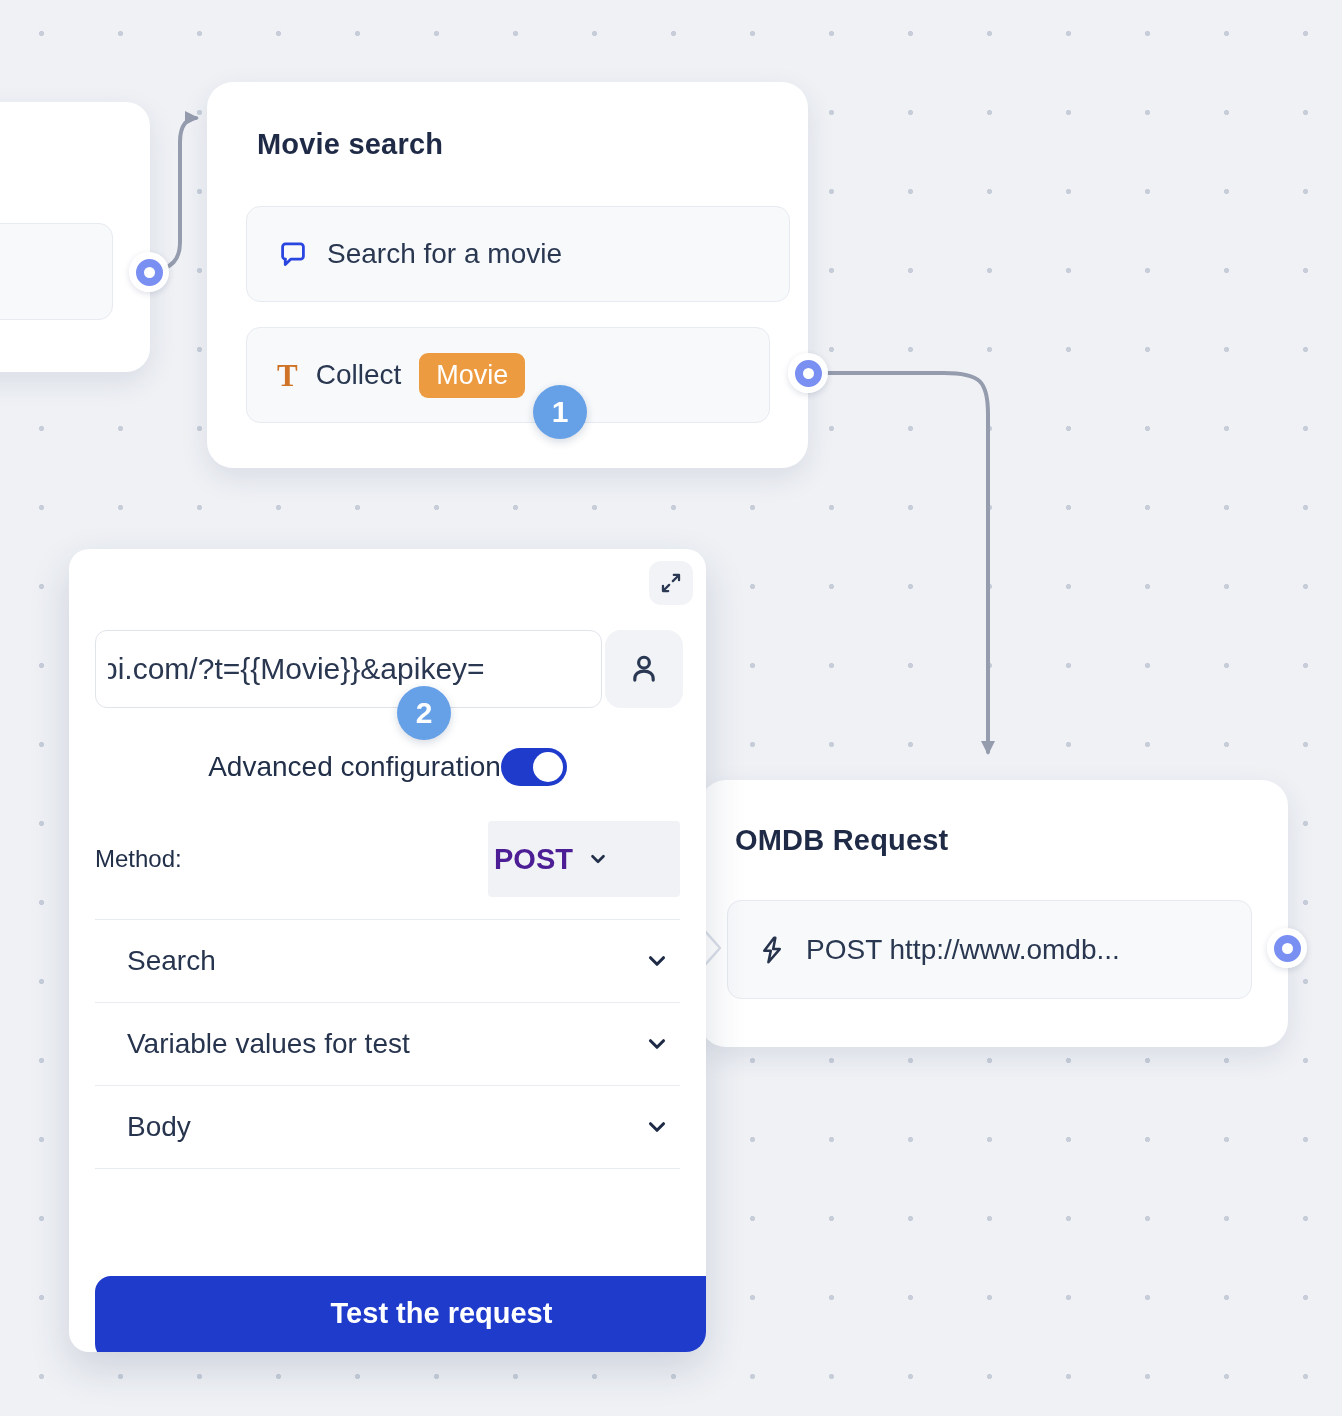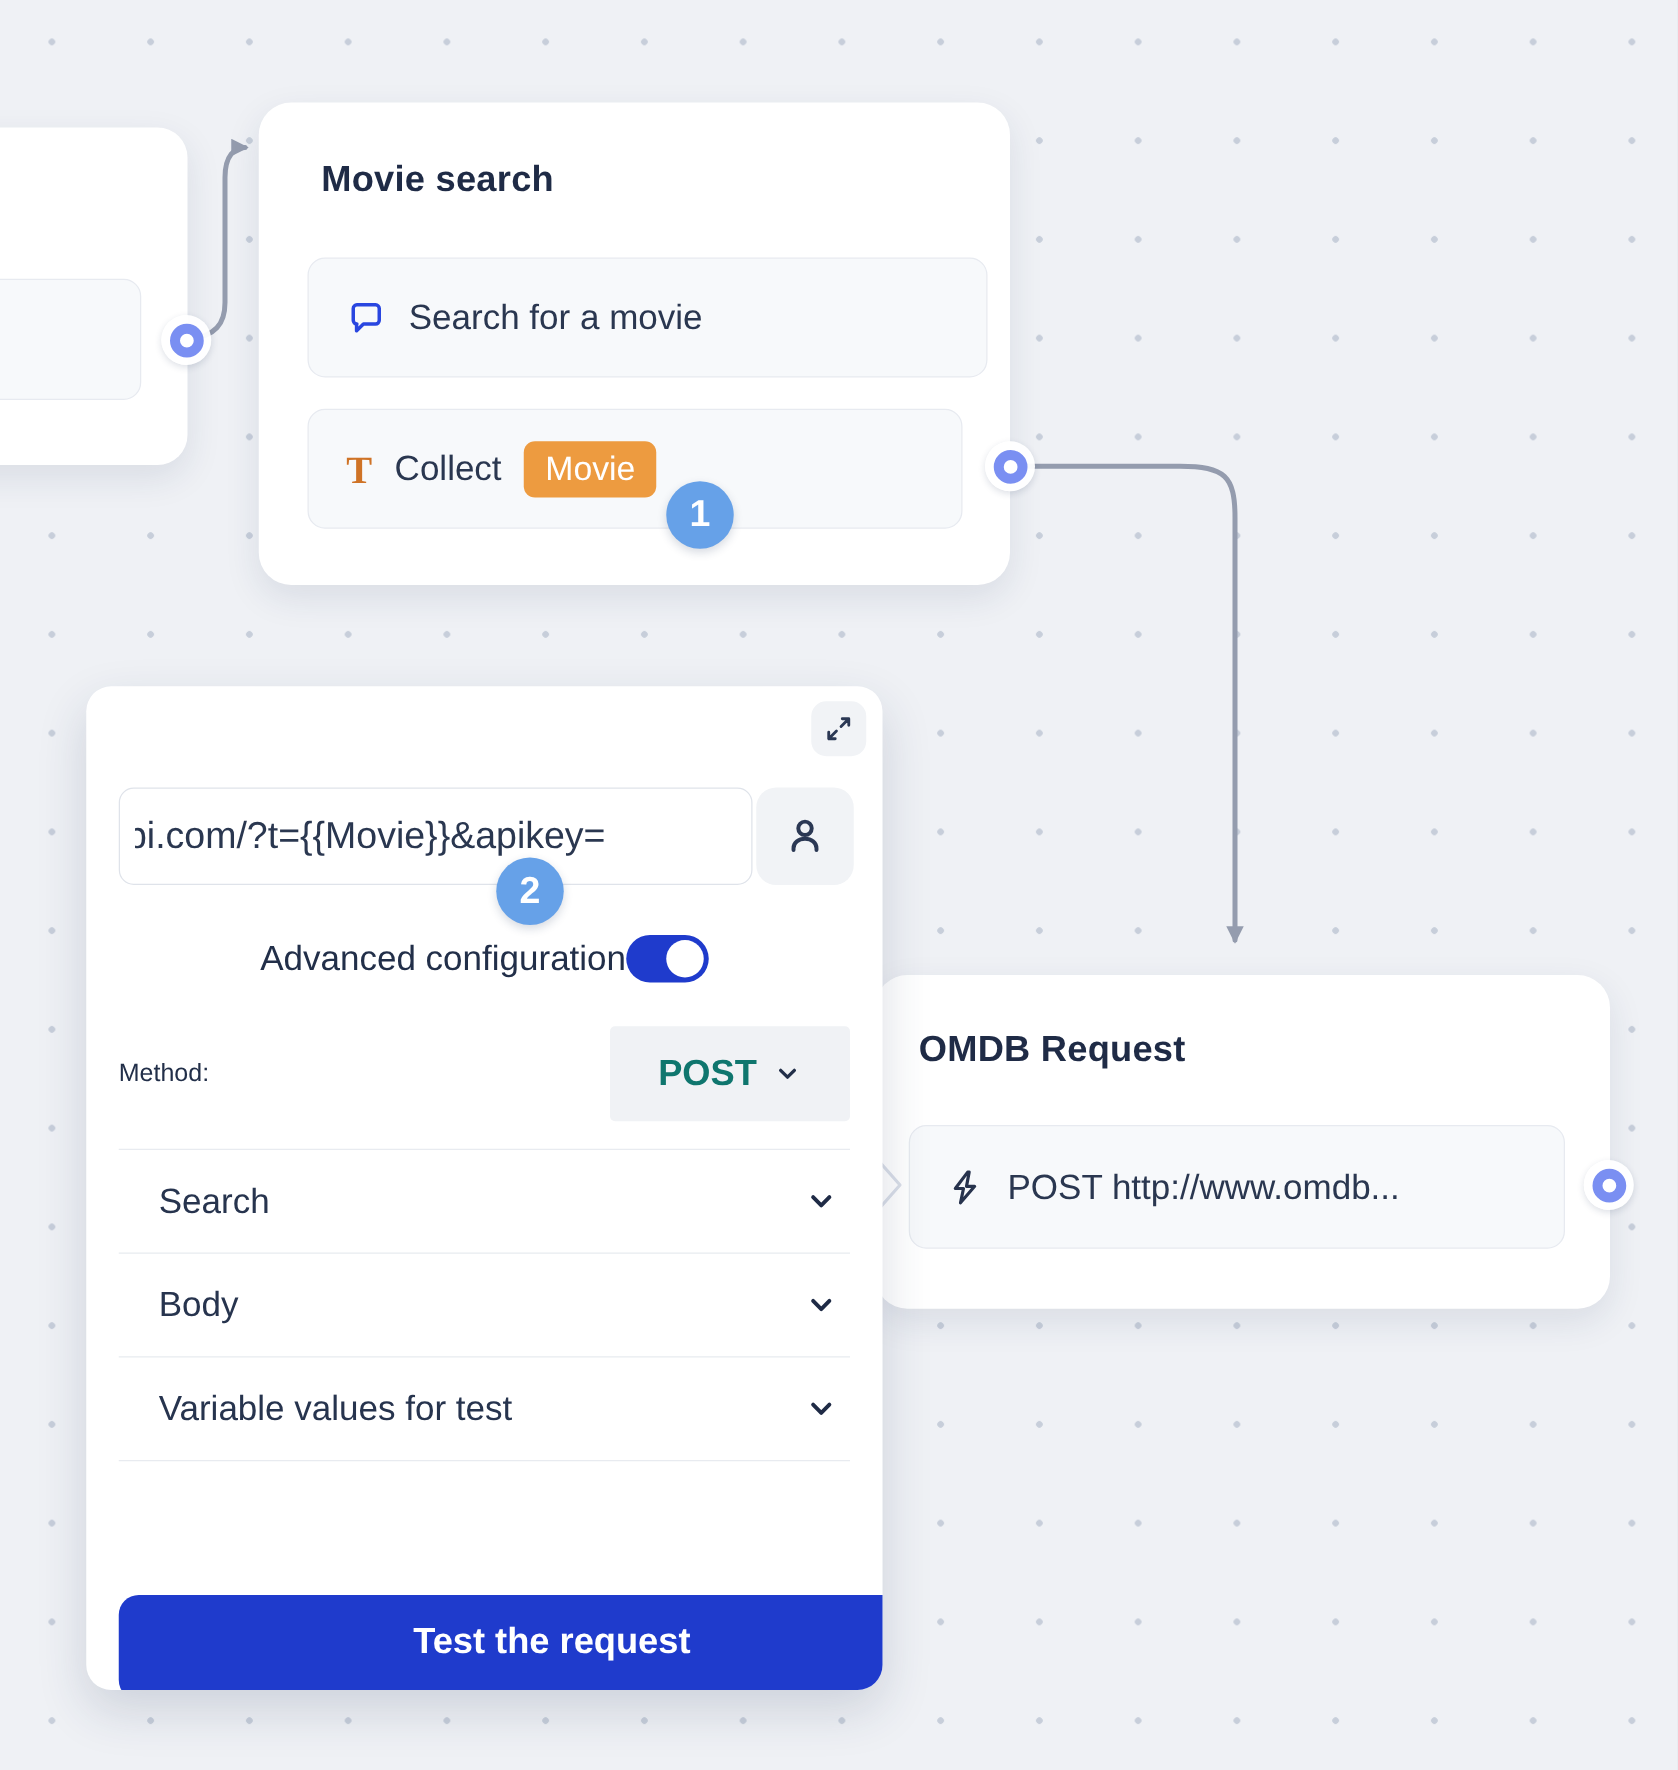--- a/index.html
+++ b/index.html
@@ -46,24 +46,24 @@
              border:1.5px solid #dfe3ea;border-radius:12px;background:#fff;
              font-family:"Liberation Sans", sans-serif;font-size:30px;color:#2a3750;
              padding:0 8px 0 12px;text-indent:-7px;overflow:hidden;white-space:nowrap;outline:none;}
   .adv-row{position:absolute;left:26px;top:196px;width:585px;height:44px;
            display:flex;align-items:center;justify-content:center;}
   .adv-label{font-size:28px;color:#222f49;}
   .toggle{width:66px;height:38px;border-radius:19px;background:#1f3bcc;position:relative;cursor:pointer;}
   .toggle .knob{position:absolute;right:4px;top:4px;width:30px;height:30px;border-radius:50%;background:#fff;}
   .method-row{position:absolute;left:26px;top:270px;width:585px;height:80px;
               display:flex;align-items:center;justify-content:space-between;}
-  .method-label{font-size:20px;color:#222f49;}
+  .method-label{font-size:24px;color:#222f49;}
   .method-select{width:192px;height:76px;border-radius:4px;background:#f0f2f5;border:none;cursor:pointer;
-                 display:flex;align-items:center;justify-content:center;gap:14px;
-                 font-family:"Liberation Sans", sans-serif;font-size:29px;font-weight:700;color:#0f766e;}
+                 display:flex;align-items:center;justify-content:flex-start;gap:14px;
+                 font-family:"Liberation Sans", sans-serif;font-size:29px;font-weight:700;color:#4c1d95;}
   .accordion{position:absolute;left:26px;top:370px;width:585px;}
   .acc-row{height:82px;border-top:1.5px solid #e8ebf0;display:flex;align-items:center;
            justify-content:space-between;padding:0 10px 0 32px;cursor:pointer;}
   .acc-row:last-child{border-bottom:1.5px solid #e8ebf0;}
   .acc-label{font-size:28px;color:#27344e;white-space:nowrap;}
   .test-btn{position:absolute;left:26px;top:727px;width:693px;height:84px;border:none;cursor:pointer;
             background:#1f3bcc;border-radius:16px;color:#fff;font-family:"Liberation Sans", sans-serif;
             font-size:29px;font-weight:700;display:flex;align-items:flex-start;justify-content:center;
             padding-top:21px;box-sizing:border-box;}
   svg{display:block;}
@@ -174,29 +174,29 @@
     <div class="accordion">
       <div class="acc-row">
         <span class="acc-label">Search</span>
         <span>
           <svg width="26" height="26" viewBox="0 0 20 20" fill="none" stroke="#1f2b46" stroke-width="2.4" stroke-linecap="round" stroke-linejoin="round">
               <polyline points="5 7.5 10 12.5 15 7.5"></polyline>
             </svg>
         </span>
       </div>
       <div class="acc-row">
-        <span class="acc-label">Body</span>
+        <span class="acc-label">Variable values for test</span>
         <span>
           <svg width="26" height="26" viewBox="0 0 20 20" fill="none" stroke="#1f2b46" stroke-width="2.4" stroke-linecap="round" stroke-linejoin="round">
               <polyline points="5 7.5 10 12.5 15 7.5"></polyline>
             </svg>
         </span>
       </div>
       <div class="acc-row">
-        <span class="acc-label">Variable values for test</span>
+        <span class="acc-label">Body</span>
         <span>
           <svg width="26" height="26" viewBox="0 0 20 20" fill="none" stroke="#1f2b46" stroke-width="2.4" stroke-linecap="round" stroke-linejoin="round">
               <polyline points="5 7.5 10 12.5 15 7.5"></polyline>
             </svg>
         </span>
       </div>
     </div>
 
     <button class="test-btn">Test the request</button>
   </div>

